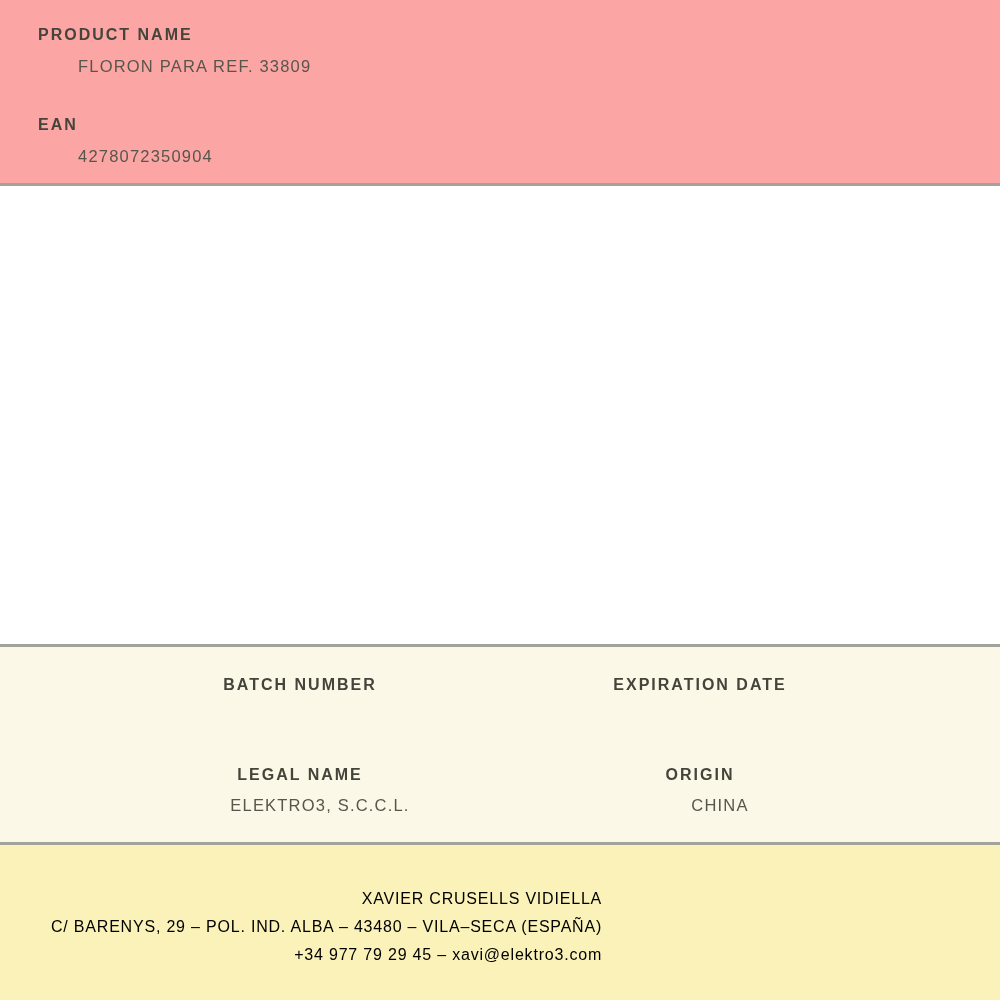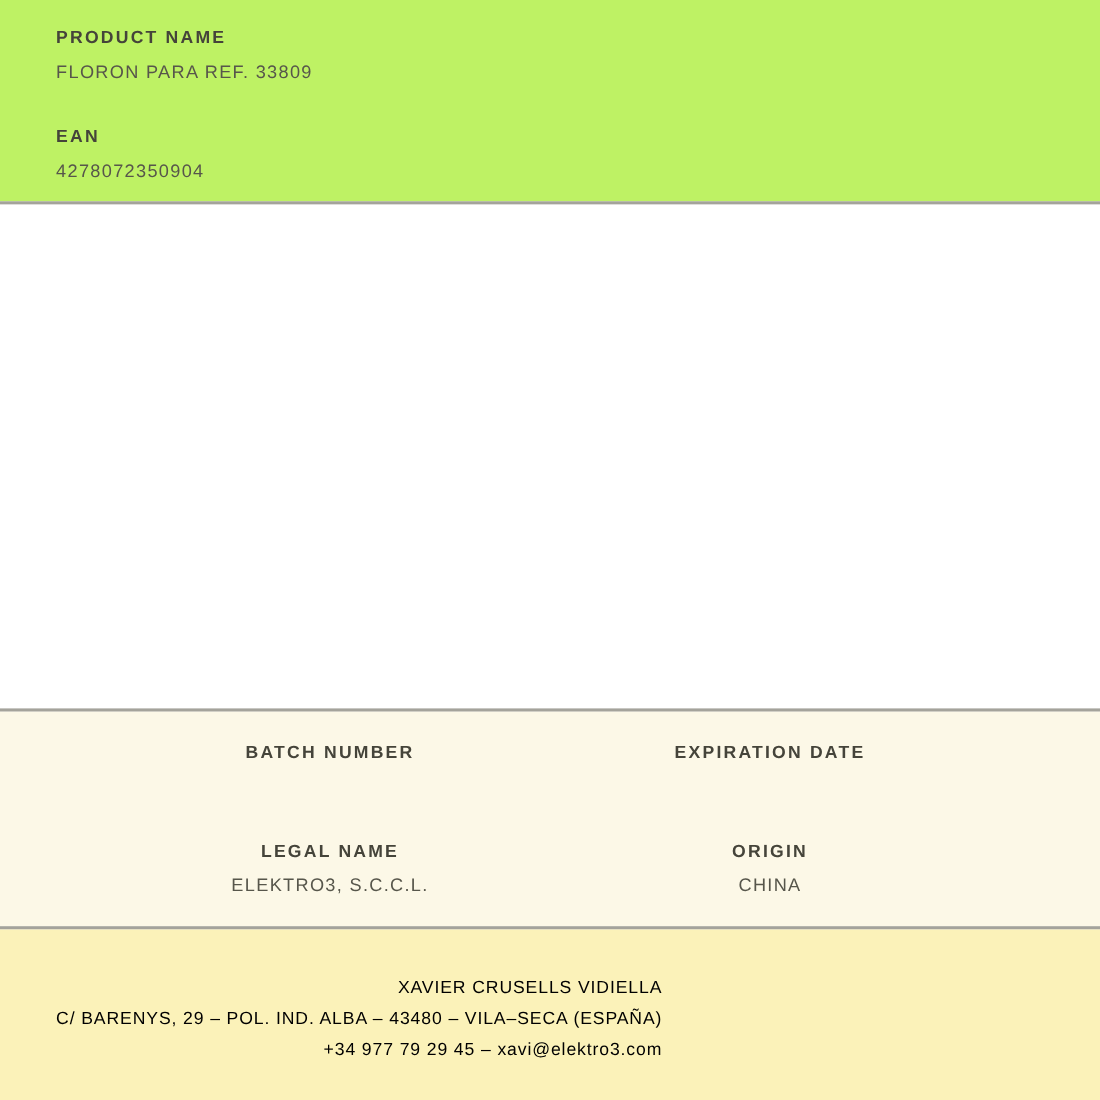--- a/index.html
+++ b/index.html
@@ -30,27 +30,28 @@
     letter-spacing: 2px;
     color: #45443a;
     line-height: 20px;
   }
   .field-value {
     font-size: 16.5px;
     font-weight: normal;
     letter-spacing: 1.2px;
     color: #57564b;
     line-height: 24px;
+    margin-left: 40px;
   }
 
   
   .sec-top {
     flex: 0 0 183px;
-    background: #bef264;
-    padding: 25px 50px 0 51px;
+    background: #fca5a5;
+    padding: 25px 50px 0 38px;
   }
   .sec-top .field-value { margin-top: 9px; }
   .sec-top .field + .field { margin-top: 37px; }
 
   
   .sec-image {
     flex: 0 0 458px;
     background: #ffffff;
   }
 

